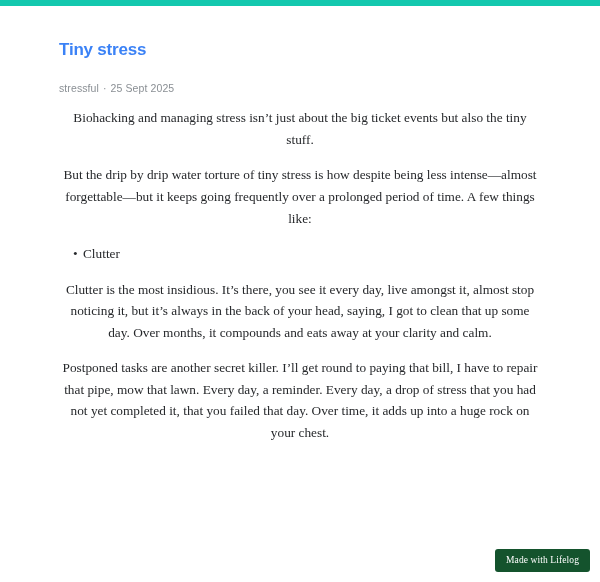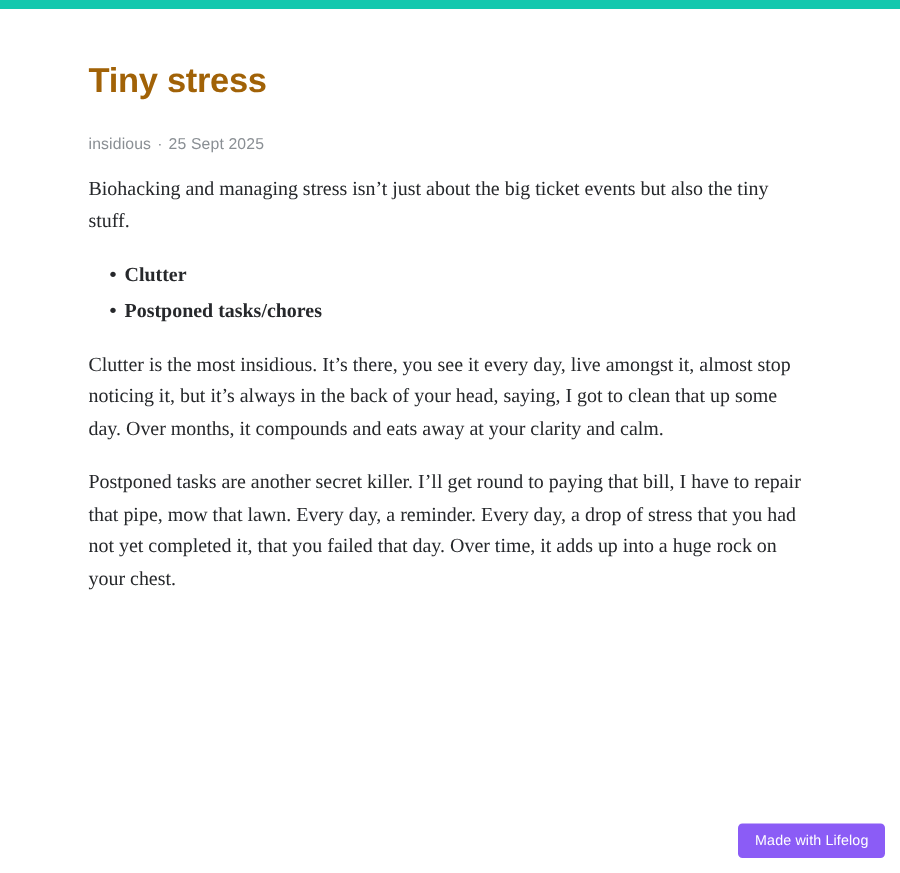--- a/index.html
+++ b/index.html
@@ -31,23 +31,23 @@
     position: absolute;
     top: 6px;
     left: 0;
     width: 600px;
     box-sizing: border-box;
     padding: 34px 59px 0 59px;
   }
 
   #post-title {
     font-family: "Liberation Sans", sans-serif;
-    font-size: 23px;
+    font-size: 17px;
     font-weight: bold;
-    color: #a16207;
+    color: #3b82f6;
     letter-spacing: -0.2px;
     margin: 0 0 22px 0;
     line-height: 1.2;
   }
 
   #byline {
     font-family: "Liberation Sans", sans-serif;
     font-size: 10.5px;
     color: #8a8f94;
     margin: 0 0 13px 0;
@@ -60,81 +60,80 @@
 
   .post-body {
     font-family: "Liberation Serif", serif;
     font-size: 13.3px;
     line-height: 1.62;
     color: #26282b;
   }
 
   .post-body p {
     margin: 0 0 14px 0;
-    text-align: left;
+    text-align: center;
   }
 
   .post-body ul.bullet-list {
     list-style: none;
     margin: 0 0 14px 0;
     padding: 0 0 0 14px;
   }
   .post-body ul.bullet-list li {
     position: relative;
     padding-left: 10px;
     margin: 0 0 3px 0;
     line-height: 1.62;
-    font-weight: bold;
   }
   .post-body ul.bullet-list li::before {
     content: "\2022";
     position: absolute;
     left: 0;
     top: 0;
     color: #26282b;
   }
 
   
   #made-with-badge {
     position: absolute;
     right: 10px;
     bottom: 10px;
-    background: #8b5cf6;
+    background: #14532d;
     color: #ffffff;
-    font-family: Liberation Sans, sans-serif;
+    font-family: Liberation Serif, serif;
     font-size: 9.5px;
     line-height: 1;
     padding: 7px 11px 7px 11px;
     border-radius: 3px;
     text-decoration: none;
     display: inline-block;
     white-space: nowrap;
     letter-spacing: 0.1px;
   }
 </style>
 </head>
 <body>
 
 <div id="top-accent-bar"></div>
 
 <div id="article">
 
   <h1 id="post-title">Tiny stress</h1>
 
   <div id="byline">
-    <span>insidious</span><span class="byline-sep">·</span><span>25 Sept 2025</span>
+    <span>stressful</span><span class="byline-sep">·</span><span>25 Sept 2025</span>
   </div>
 
   <div class="post-body">
 
     <p>Biohacking and managing stress isn’t just about the big ticket events but also the tiny stuff.</p>
+    <p>But the drip by drip water torture of tiny stress is how despite being less intense—almost forgettable—but it keeps going frequently over a prolonged period of time. A few things like:</p>
 
     <ul class="bullet-list">
       <li>Clutter</li>
-      <li>Postponed tasks/chores</li>
     </ul>
 
     <p>Clutter is the most insidious. It’s there, you see it every day, live amongst it, almost stop noticing it, but it’s always in the back of your head, saying, I got to clean that up some day. Over months, it compounds and eats away at your clarity and calm.</p>
     <p>Postponed tasks are another secret killer. I’ll get round to paying that bill, I have to repair that pipe, mow that lawn. Every day, a reminder. Every day, a drop of stress that you had not yet completed it, that you failed that day. Over time, it adds up into a huge rock on your chest.</p>
 
   </div>
 </div>
 
 <a id="made-with-badge" href="#">Made with Lifelog</a>
 

